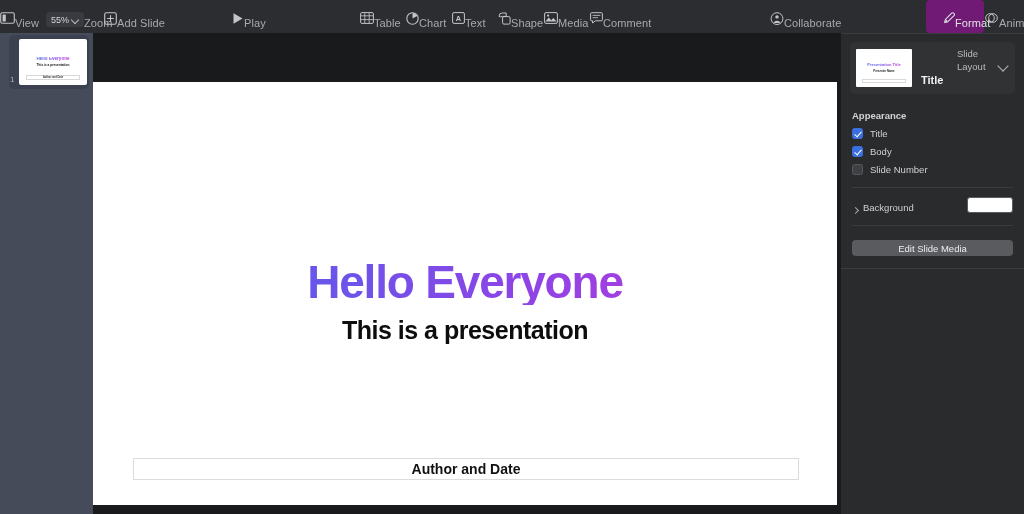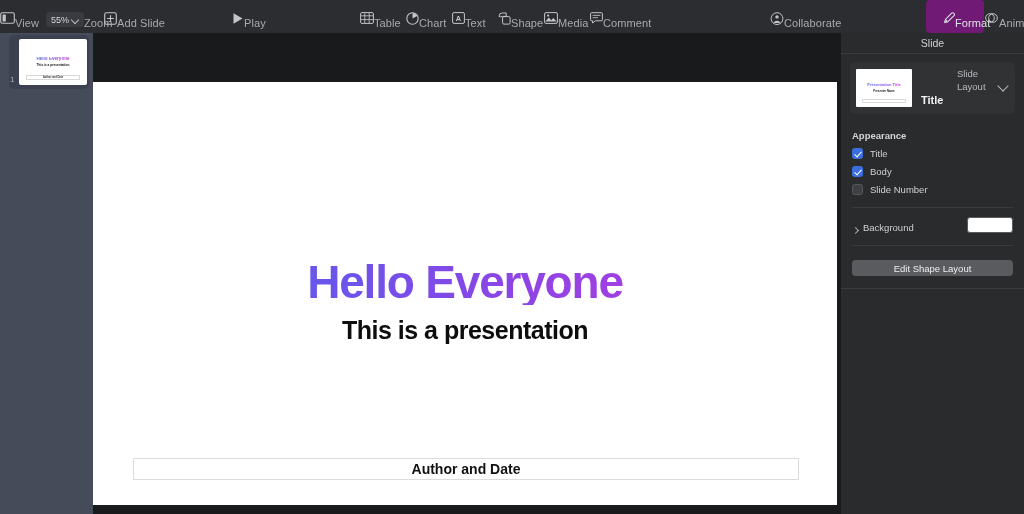--- a/index.html
+++ b/index.html
@@ -350,21 +350,20 @@
     <div class="slide">
       <div class="slide-title">Hello Everyone</div>
       <div class="slide-sub">This is a presentation</div>
       <div class="slide-author">
         <span>Author and Date</span>
       </div>
     </div>
   </div>
 
   <div class="sidebar">
-    <div class="sb-title">Slide</div>
     <div class="sb-divider"></div>
 
     <div class="layout-card">
       <div class="layout-thumb">
         <div class="lt1">Presentation Title</div>
         <div class="lt2">Presenter Name</div>
         <div class="lt3"></div>
       </div>
       <div class="layout-txt">
         <div class="ll">Slide Layout</div>
@@ -396,19 +395,19 @@
       <div class="discl">
           <div class="d2"></div>
         </div>
       <div class="bl">Background</div>
       <div class="swatch"></div>
     </div>
 
     <div class="hr"></div>
 
     <div class="edit-btn">
-      <span>Edit Shape Layout</span>
+      <span>Edit Slide Media</span>
     </div>
 
     <div class="sb-bottom-div"></div>
   </div>
 
 </div>
 
 </body></html>

